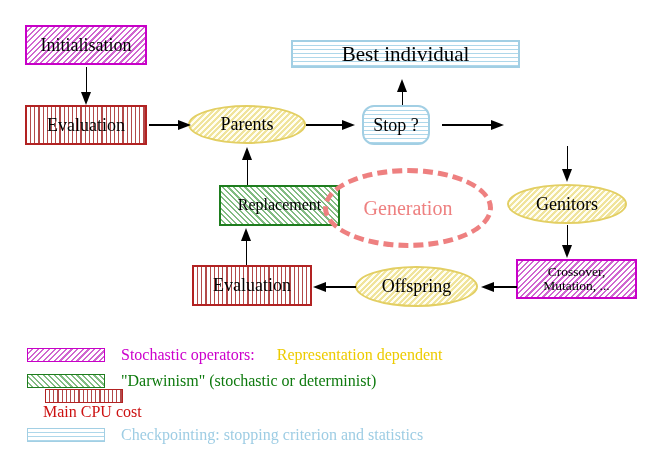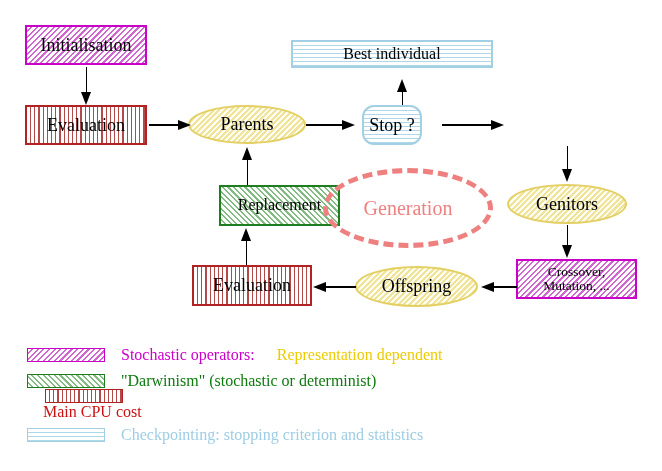--- a/index.html
+++ b/index.html
@@ -53,22 +53,22 @@
   .swatch.hatch-magenta,.swatch.hatch-green,.swatch.stripe-red,.swatch.stripe-cyan{border-width:1.5px;}
   .ltext{margin-left:16px;font-size:16px;white-space:nowrap;}
   .c-magenta{color:#cc00cc;}
   .c-yellow{color:#edcb00;margin-left:22px;}
   .c-green{color:#0e7a0e;}
   .c-red{color:#cc1111;}
   .c-cyan{color:#9ecde4;}
   
   #initialisation{left:25px;top:25px;width:122px;height:40px;font-size:18px;}
   #evaluation-top{left:25px;top:105px;width:122px;height:40px;font-size:18px;}
-  #best-individual{left:291px;top:40px;width:202px;height:28px;font-size:16px;}
-  #stop{left:362px;top:105px;width:60px;height:40px;font-size:18px;border-radius:12px;text-align:center;}
+  #best-individual{left:291px;top:40px;width:229px;height:28px;font-size:21px;}
+  #stop{left:362px;top:105px;width:68px;height:40px;font-size:18px;border-radius:12px;text-align:center;}
   #selection{left:506px;top:104px;width:121px;height:42px;font-size:18px;}
   #parents{left:188px;top:105px;width:118px;height:39px;font-size:18px;}
   #genitors{left:507px;top:184px;width:120px;height:40px;font-size:18px;}
   #offspring{left:355px;top:266px;width:123px;height:41px;font-size:18px;}
   #replacement{left:187px;top:185px;width:121px;height:41px;font-size:16px;margin-left:32px;}
   #evaluation-bottom{left:192px;top:265px;width:120px;height:41px;font-size:18px;}
   #crossover{left:516px;top:259px;width:121px;height:40px;font-size:13.5px;flex-direction:column;}
 </style>
 </head>
 <body>

